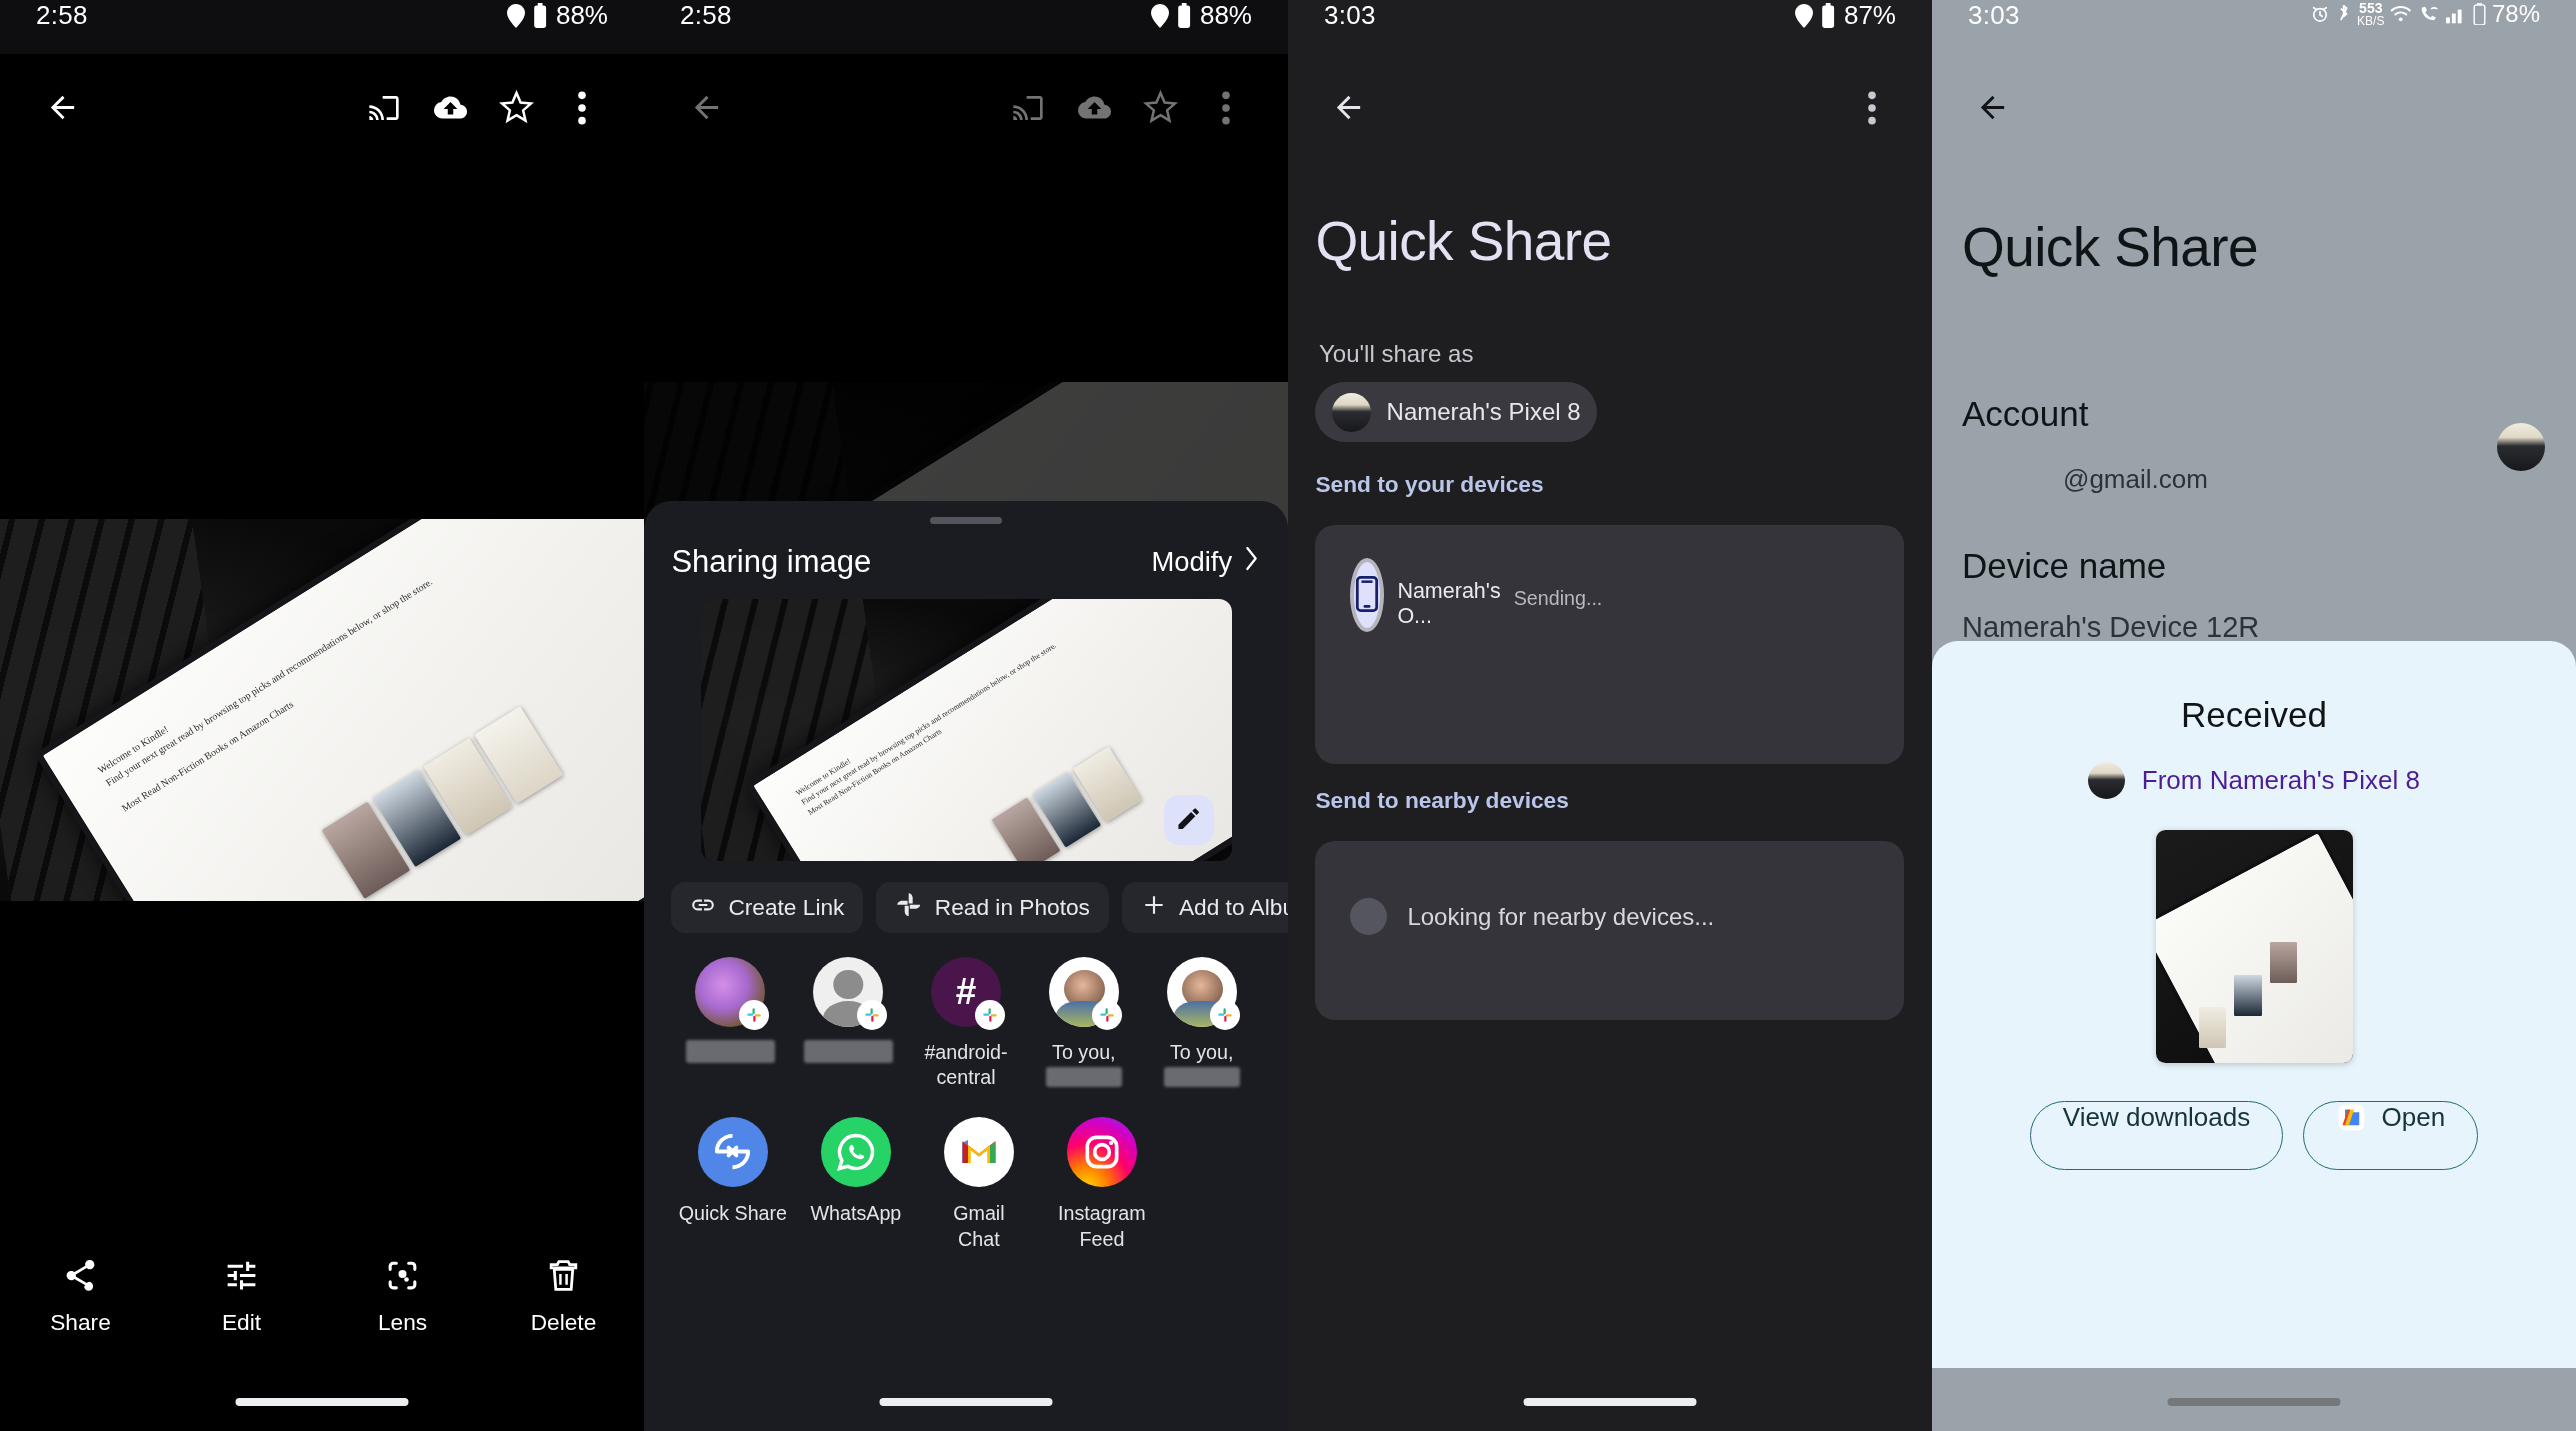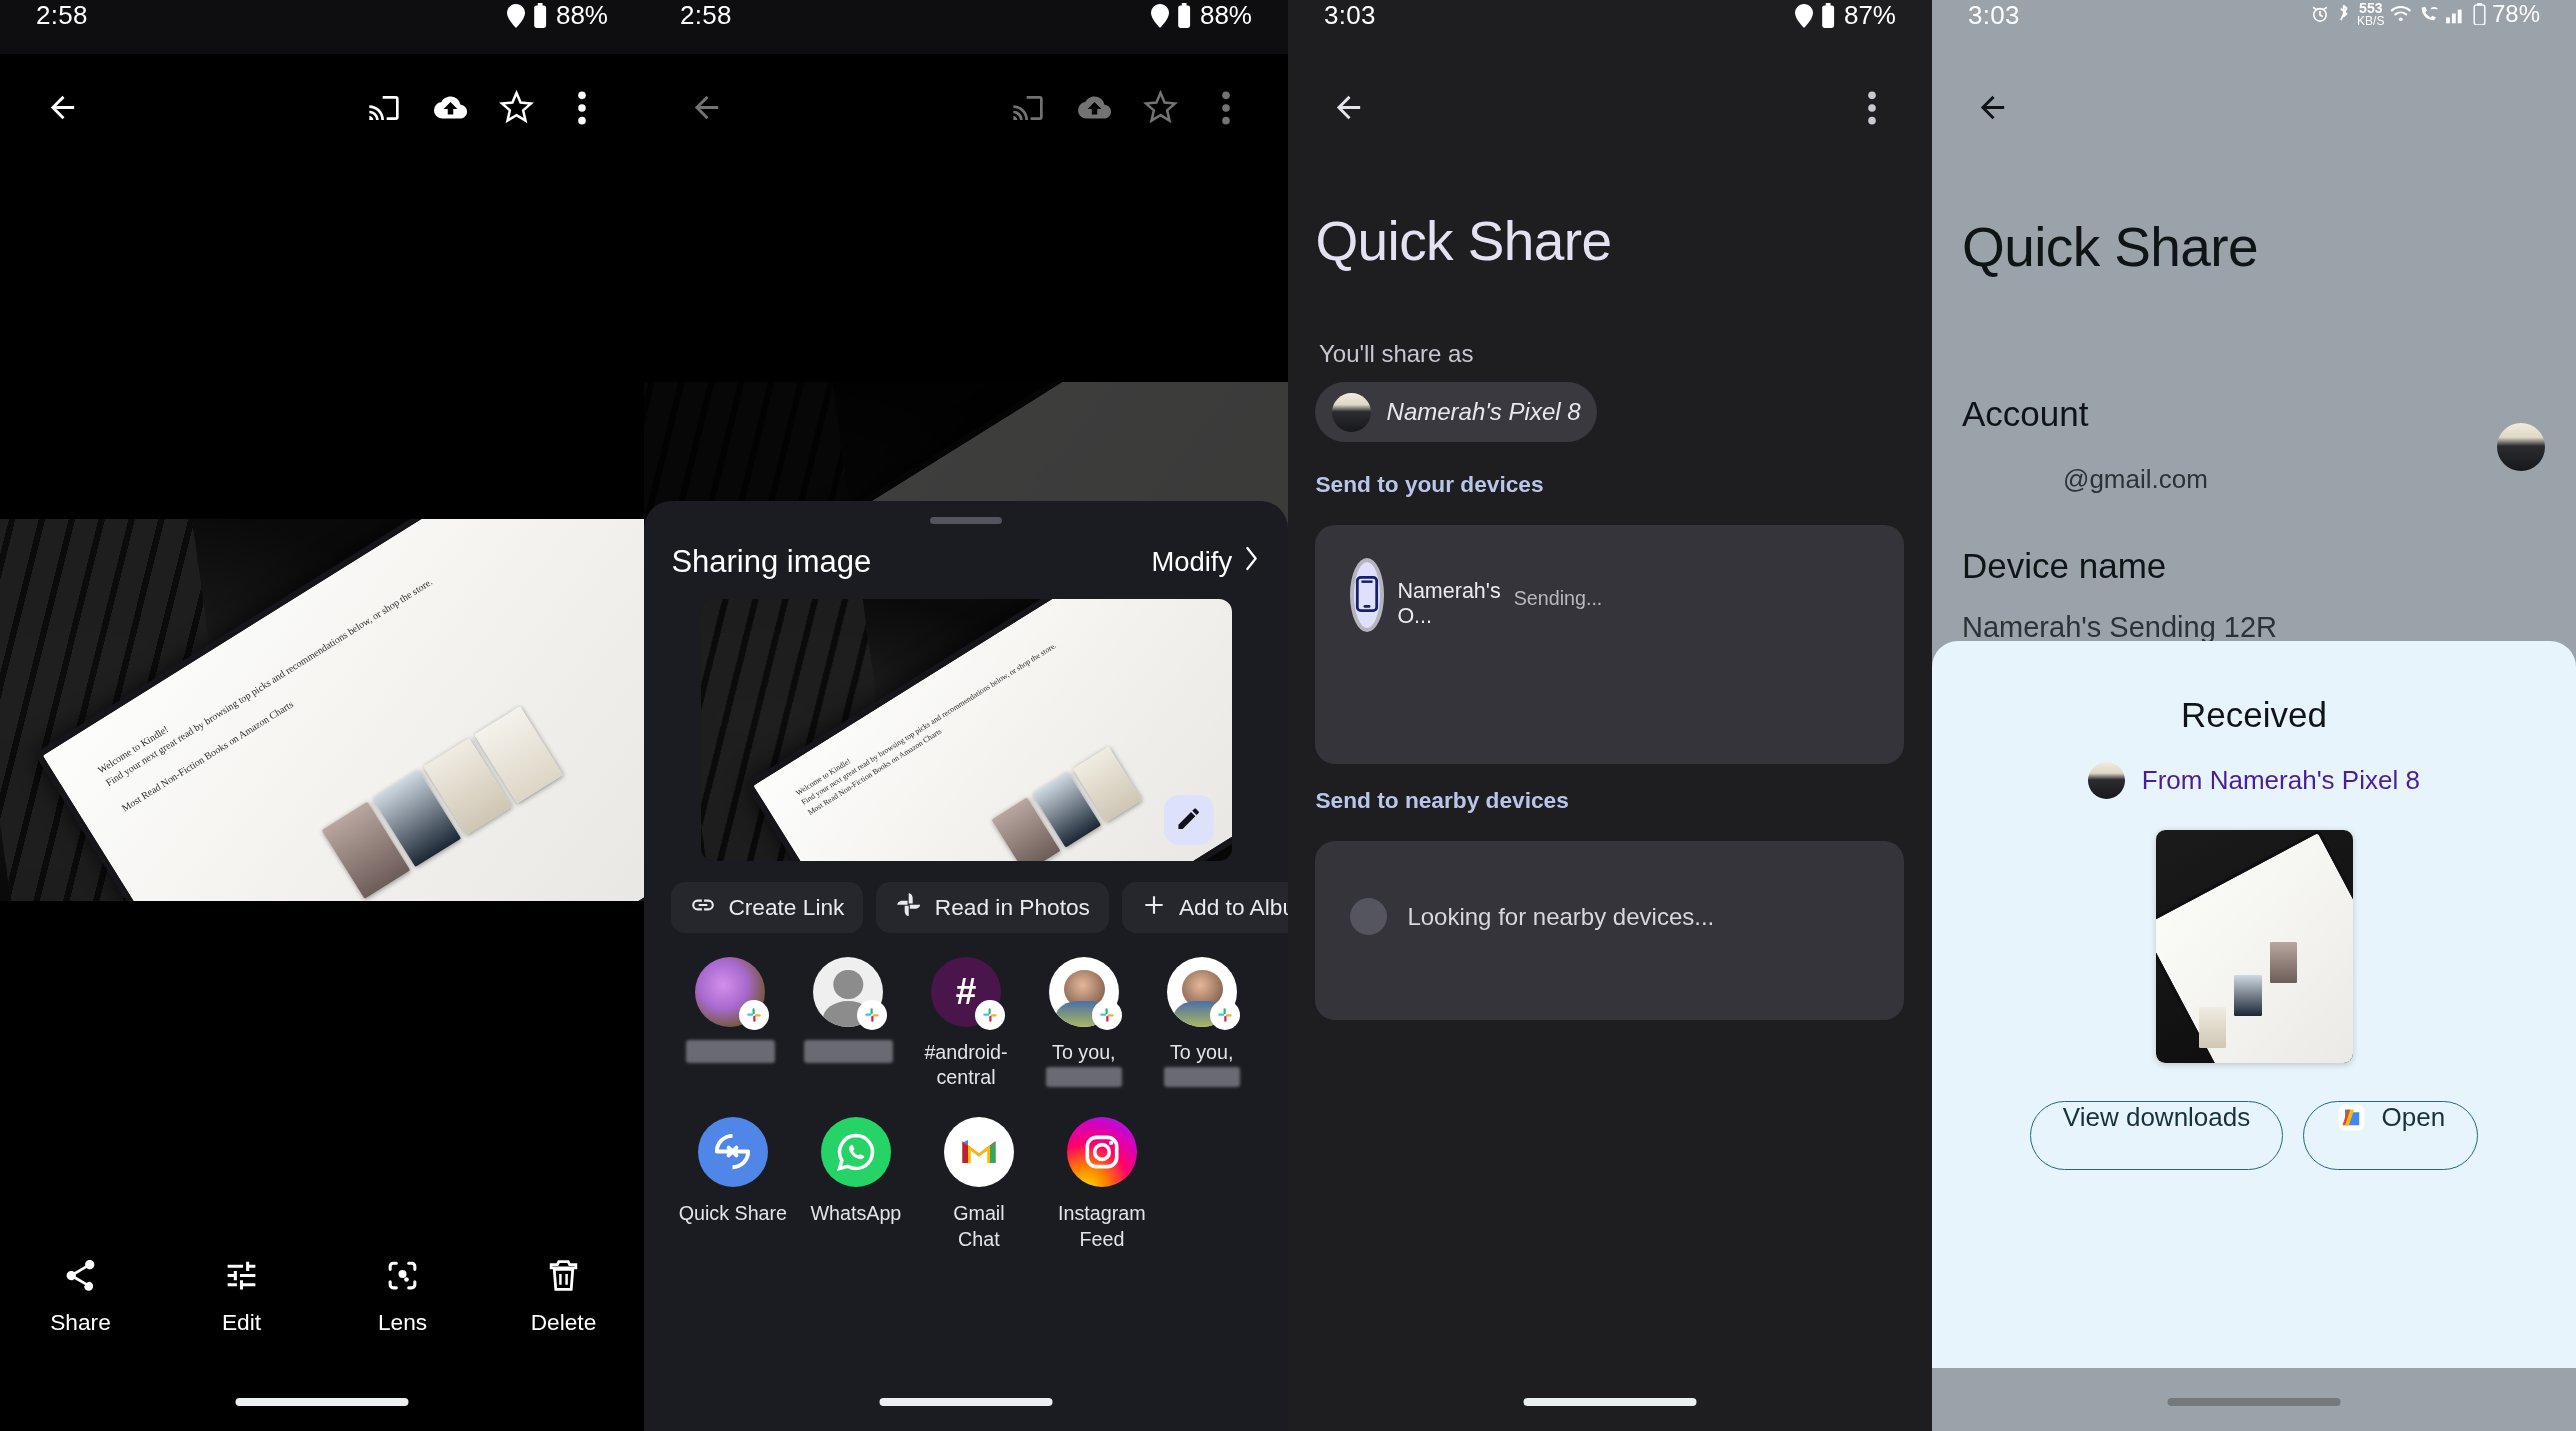--- a/index.html
+++ b/index.html
@@ -115,21 +115,21 @@
   .p3 { background:#1e1e21; color:#e4e2e6; }
   .p3 .statusbar { background:#1e1e21; }
   .qs-top { position:absolute; top:54px; left:0; right:0; height:107px;
             display:flex; align-items:center; justify-content:space-between; padding:0 27.4px; }
   .qs-title { position:absolute; top:209px; left:27.4px; font-size:55px;
               color:#e3e1f2; letter-spacing:-0.6px; }
   .qs-sub { position:absolute; top:340px; left:31px; font-size:24px; color:#c8c6cf;text-align:right; }
   .qs-chip { position:absolute; top:382px; left:27.4px; height:60px; border-radius:30px;
              background:#3a3940; display:flex; align-items:center; gap:15.5px; padding:0 16.7px; }
   .qs-chip .qs-av { width:39px; height:39px; border-radius:50%; overflow:hidden; }
-  .qs-chip span { font-size:24px; color:#e9e7ec;font-style:italic; }
+  .qs-chip span { font-size:24px; color:#e9e7ec; }
   .sec-label { position:absolute; left:27.4px; font-size:22.7px; color:#b9c6ea; font-weight:600; }
   .card { position:absolute; left:27.4px; width:589px; background:#34343a; border-radius:20px; }
   .dev { position:absolute; left:35px; top:33px; width:131px;
          display:flex; flex-direction:row; align-items:center;gap:13px; }
   .dev-ring { width:74px; height:74px; border-radius:50%; border:4.2px solid #b6b4bd;
               background:#dfe0fb; display:flex; align-items:center; justify-content:center; }
   .dev-name { margin-top:18px; font-size:21.5px; color:#eceaf0; }
   .dev-state { margin-top:6px; font-size:19.7px; color:#b9b7c0; }
   .looking { position:absolute; left:35px; top:57px; display:flex; align-items:center; gap:20px; }
   .look-dot { width:37px; height:37px; border-radius:50%; background:#55555f; }
@@ -713,21 +713,21 @@
 
     <div class="p4-title">Quick Share</div>
 
     <div class="p4-row-label" style="top:394px">Account</div>
     <div class="p4-row-value" style="top:464px">@gmail.com</div>
     <div class="p4-avatar">
         <div class="ph-person2"></div>
       </div>
 
     <div class="p4-row-label" style="top:546px">Device name</div>
-    <div class="p4-row-value" style="left:30px; top:611px; font-size:29px">Namerah's Sending 12R</div>
+    <div class="p4-row-value" style="left:30px; top:611px; font-size:29px">Namerah's Device 12R</div>
 
     <div class="received">
       <div class="rc-title">Received</div>
       <div class="rc-from">
         <div class="rc-av">
             <div class="ph-person2"></div>
           </div>
         <span>From Namerah's Pixel 8</span>
       </div>
       <div class="rc-thumb">

